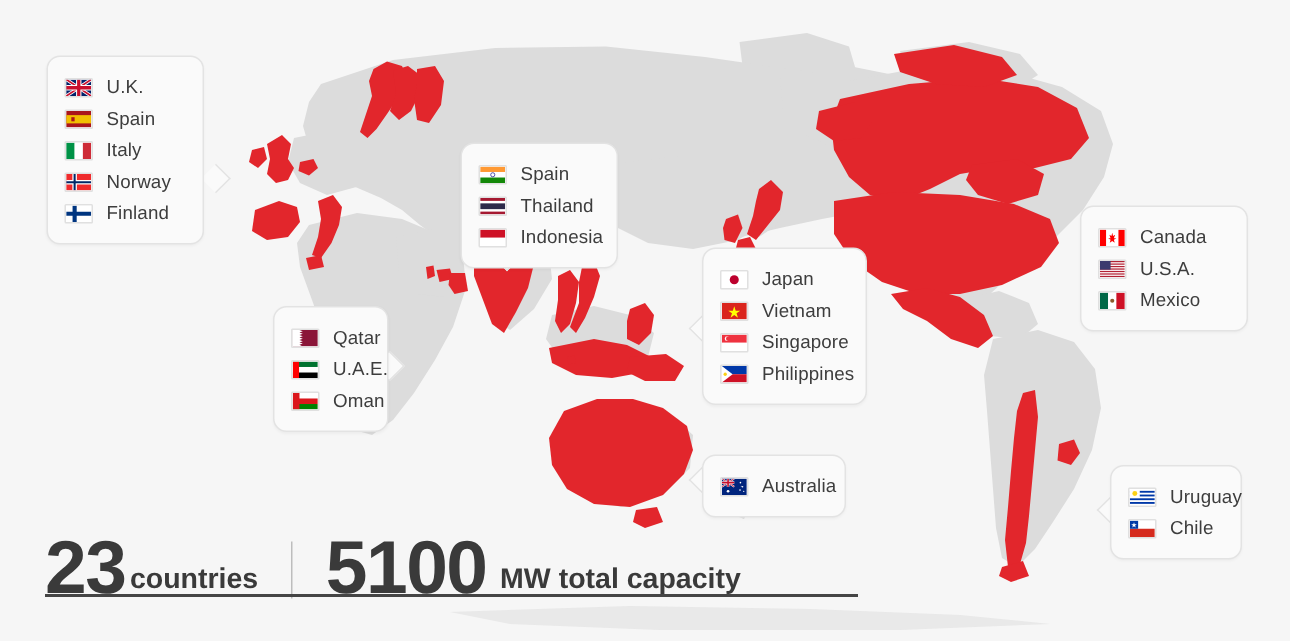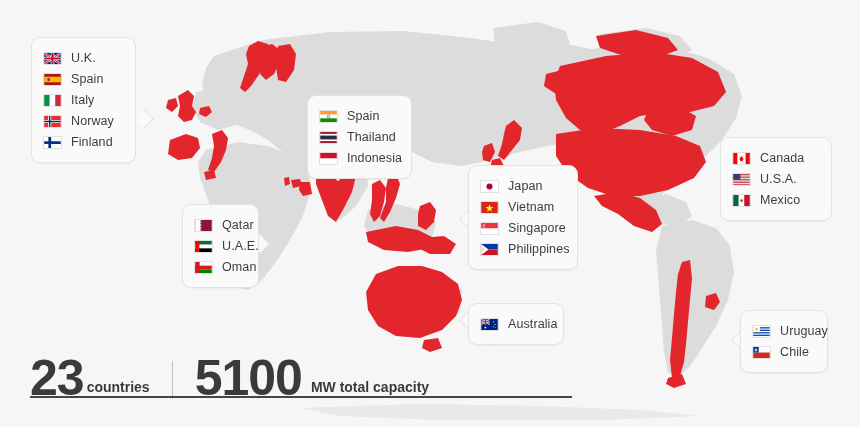--- a/index.html
+++ b/index.html
@@ -91,21 +91,21 @@
     align-items: flex-end;
   }
   .stat-num {
     font-size: 50px;
     font-weight: bold;
     color: #3a3a3a;
     line-height: 48px;
     letter-spacing: -1px;
   }
   .stat-unit {
-    font-size: 14px;
+    font-size: 19px;
     font-weight: bold;
     color: #3a3a3a;
     line-height: 30px;
     margin-left: 3px;
     margin-top: 12px;
   }
   .stat-unit.wide { margin-left: 9px; }
   .vdiv {
     width: 1px;
     height: 38px;

